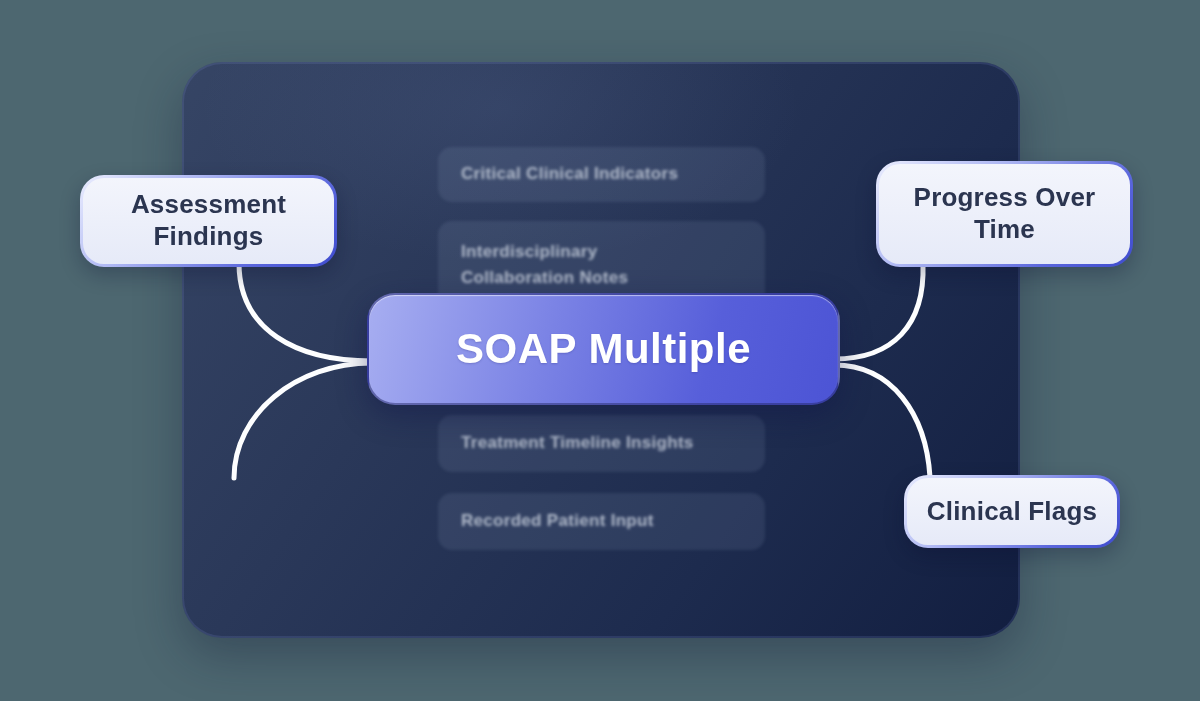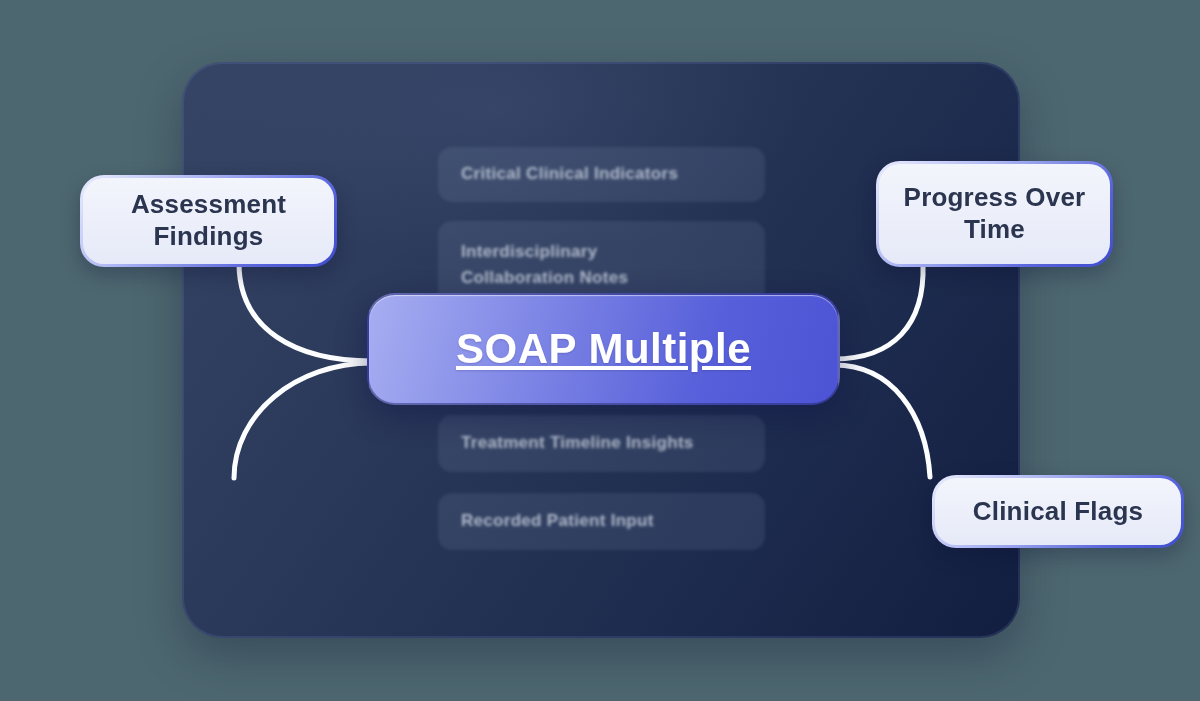--- a/index.html
+++ b/index.html
@@ -72,21 +72,20 @@
     align-items: center;
     justify-content: center;
     color: #FFFFFF;
     font-size: 42px;
     font-weight: bold;
     letter-spacing: 0.5px;
     box-shadow:
       inset 0 1px 1px rgba(255,255,255,0.55),
       0 10px 30px rgba(15,20,70,0.45);
     text-shadow: 0 1px 2px rgba(40,45,120,0.25);
-    text-decoration: underline;
   }
 
   
   .branch {
     position: absolute;
     padding: 3px;
     border-radius: 24px;
     background: linear-gradient(135deg, #EAEDFE 0%, #AEB7F3 35%, #5A66DC 75%, #3E4BCE 100%);
     box-shadow: 0 8px 20px rgba(10,15,45,0.28);
     box-sizing: border-box;
@@ -101,23 +100,23 @@
     text-align: center;
     color: #2B3550;
     font-size: 26px;
     font-weight: bold;
     line-height: 1.22;
     letter-spacing: 0.2px;
     padding: 16px 10px;
     box-sizing: border-box;
   }
   .branch--assessment  { left: 80px;  top: 175px; width: 257px; height: 92px;  }
-  .branch--progress    { left: 876px; top: 161px; width: 237px; height: 106px; }
+  .branch--progress    { left: 876px; top: 161px; width: 257px; height: 106px; }
   .branch--behavioral  { left: 81px;  top: 475px; width: 254px; height: 90px;  }
-  .branch--clinical    { left: 932px; top: 475px; width: 252px; height: 73px;  }
+  .branch--clinical    { left: 904px; top: 475px; width: 216px; height: 73px;  }
 </style>
 </head>
 <body>
 
 <div class="canvas">
 
   <div class="panel"></div>
 
   <div class="chip chip--1">
     <span class="chip-label">Critical Clinical Indicators</span>

